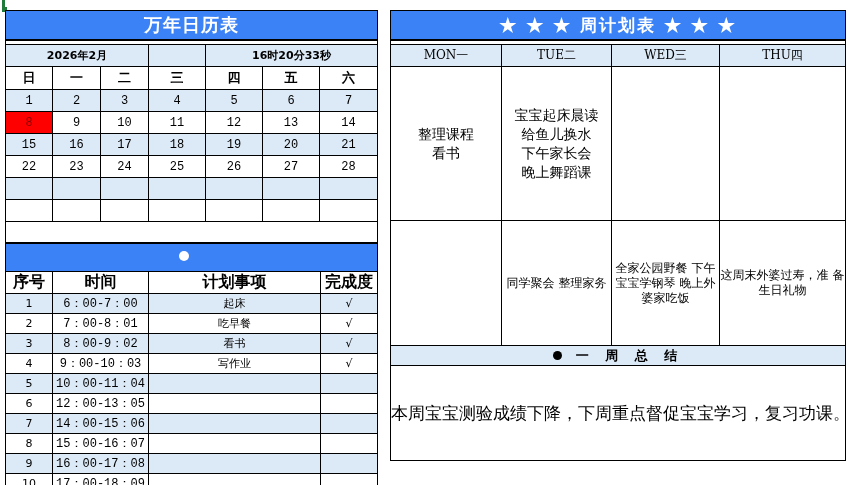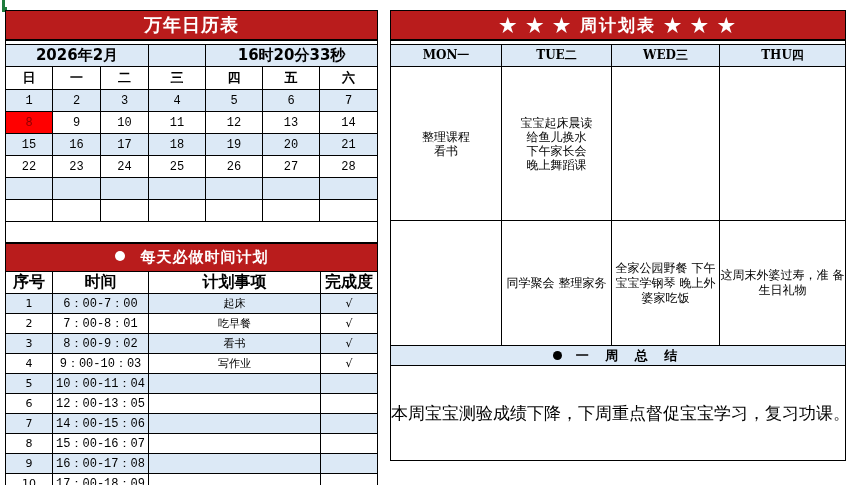--- a/index.html
+++ b/index.html
@@ -7,43 +7,43 @@
     width: 860px; height: 485px; background: #ffffff; position: relative; overflow: hidden;
     font-family: "DejaVu Sans", "Liberation Sans", sans-serif; color: #000;
   }
   .abs { position: absolute; box-sizing: border-box; }
   .cursor-mark { left: 2px; top: 0; width: 3px; height: 10px; background: #1e7b3c; }
   .cursor-dot { left: 2px; top: 7px; width: 5px; height: 5px; background: #1e7b3c; }
 
   table { border-collapse: collapse; table-layout: fixed; }
   td { border: 1.5px solid #000; padding: 0; text-align: center; vertical-align: middle; overflow: hidden; white-space: nowrap; }
 
-  .blue-title { background: #b91c1c; color: #fff; font-weight: bold; font-family: "DejaVu Serif", "Liberation Serif", serif; }
+  .blue-title { background: #3b82f6; color: #fff; font-weight: bold; font-family: "DejaVu Serif", "Liberation Serif", serif; }
   .light { background: #dce9f6; }
   .white { background: #fff; }
   .red { background: #ff0000; color: #8b0000; }
 
   #left-panel { left: 5px; top: 10px; width: 372px; }
   #right-panel { left: 390px; top: 10px; width: 455px; }
 
   .cal-title { height: 28px; font-size: 18px; letter-spacing: 1px; }
   .spacer-row td { height: 3px; border-top: 2px solid #000; border-bottom: 1.5px solid #000; background: #fff; }
-  .cal-head { height: 21px; font-size: 15px; font-weight: bold; }
+  .cal-head { height: 21px; font-size: 11px; font-weight: bold; }
   .wk { height: 22px; font-size: 13px; font-weight: bold; font-family: "DejaVu Serif", "Liberation Serif", serif; }
   .day { height: 21px; font-size: 12px; font-family: "Liberation Mono", "DejaVu Sans Mono", monospace; }
   .blank-row td { height: 20px; border-left: 1.5px solid #000; border-right: 1.5px solid #000; }
   .plan-title { height: 27px; font-size: 15px; letter-spacing: 1px; font-family: "DejaVu Sans", "Liberation Sans", sans-serif; }
   .plan-title .dot { display: inline-block; width: 10px; height: 10px; border-radius: 50%; background: #fff; margin-right: 16px; vertical-align: middle; position: relative; top: -2px; }
   .plan-head { height: 19px; font-size: 16px; font-weight: bold; }
   .plan-row td { height: 19px; font-size: 11px; }
   .plan-row td.time { font-family: "Liberation Mono", "DejaVu Sans Mono", monospace; font-size: 12px; }
 
   .week-title { height: 28px; font-size: 17px; letter-spacing: 2px; }
-  .week-head { height: 21px; font-size: 12px; font-weight: bold; font-family: "DejaVu Serif", "Liberation Serif", serif; }
-  .week-body { height: 153px; font-size: 12px; white-space: normal; line-height: 14px; }
+  .week-head { height: 21px; font-size: 12px; font-weight: normal; font-family: "DejaVu Serif", "Liberation Serif", serif; }
+  .week-body { height: 153px; font-size: 14px; white-space: normal; line-height: 19px; }
   .week-body div { white-space: pre-line; }
   .week-head2 { height: 21px; font-size: 12.5px; font-weight: bold; font-family: "DejaVu Serif", "Liberation Serif", serif; }
   .week-body2 { height: 124px; font-size: 12px; white-space: normal; line-height: 15px; }
   .summary-head { height: 19px; font-size: 13px; font-weight: bold; letter-spacing: 6px; font-family: "DejaVu Serif", "Liberation Serif", serif; }
   .summary-head .bdot { display: inline-block; width: 9px; height: 9px; border-radius: 50%; background: #000; margin-right: 14px; vertical-align: middle; position: relative; top: -1px; }
   .summary-body { height: 94px; font-size: 17px; }
 </style>
 </head>
 <body>
 
@@ -144,21 +144,21 @@
 
   <table style="width:372px">
     <colgroup>
       <col style="width:47px">
         <col style="width:96px">
         <col style="width:172px">
         <col style="width:57px">
     </colgroup>
     <tbody>
         <tr>
-      <td colspan="4" class="blue-title plan-title"><span class="dot"></span><span>每天必做时间计划</span></td>
+      <td colspan="4" class="blue-title plan-title"><span class="dot"></span></td>
     </tr>
     <tr>
       <td class="white plan-head">序号</td>
       <td class="white plan-head">时间</td>
       <td class="white plan-head">计划事项</td>
       <td class="white plan-head">完成度</td>
     </tr>
     <tr class="plan-row">
       <td class="light">1</td>
       <td class="light time">6：00-7：00</td>

